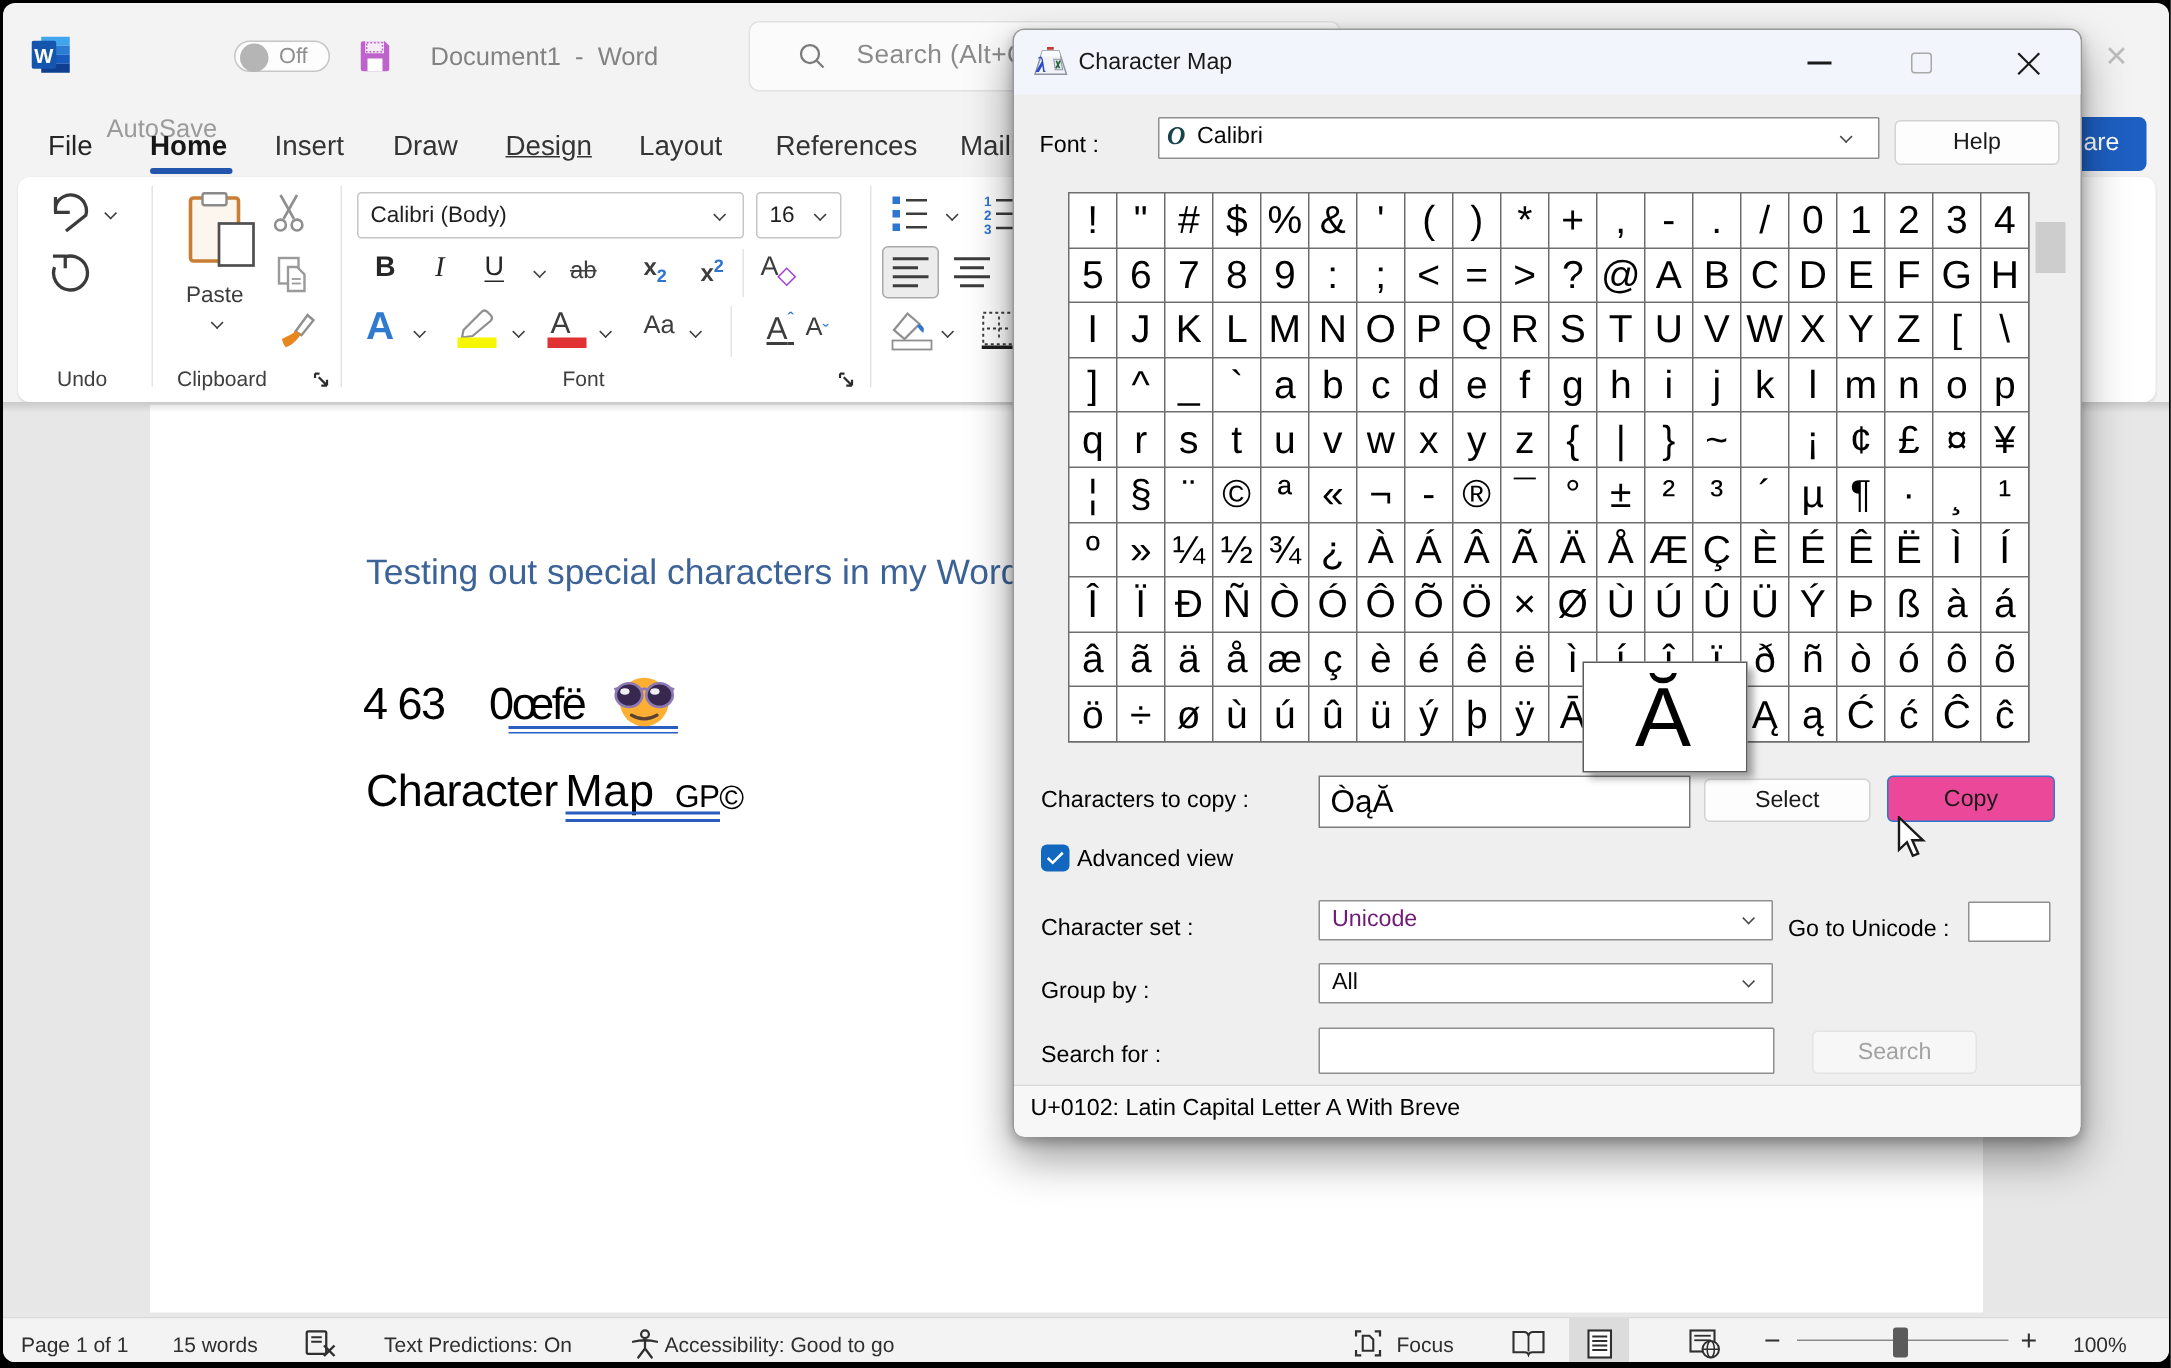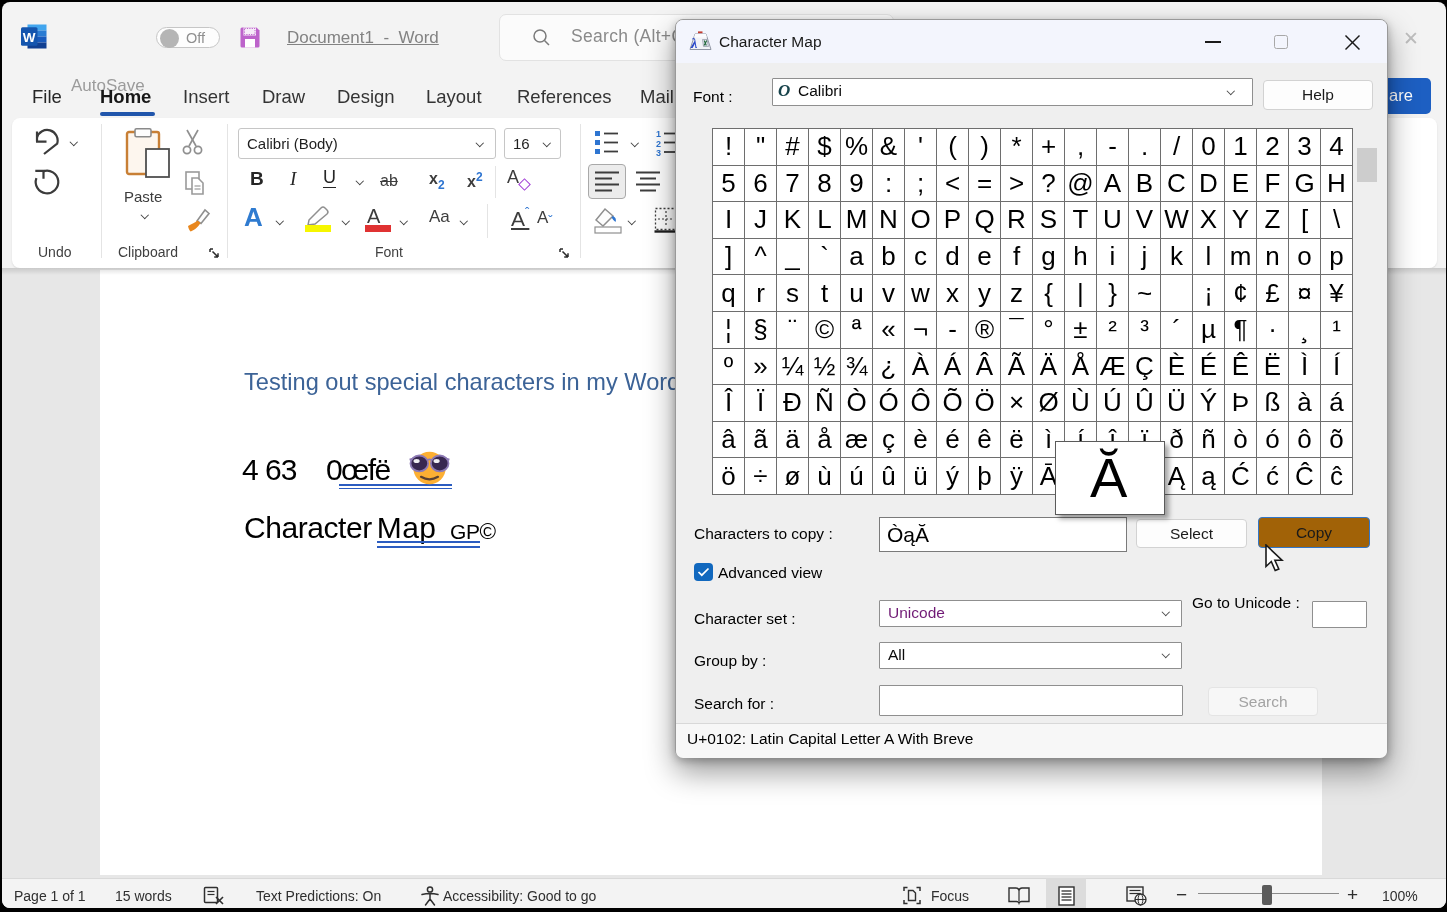--- a/index.html
+++ b/index.html
@@ -40,41 +40,41 @@
   <div class="t" style="left:71px;top:29px;font-size:17px;color:#9b9b9b;margin-top:48px;">AutoSave</div>
   <div class="t" style="left:156px;top:27px;width:64px;height:21px;border:1px solid #c6c6c6;border-radius:11px;background:#fdfdfd;"></div>
   <div class="t" style="left:160px;top:28.5px;width:19px;height:19px;border-radius:50%;background:#b5b5b5;"></div>
   <div class="t" style="left:186px;top:30.5px;font-size:14.5px;color:#8f8f8f;">Off</div>
   <svg class="t" style="left:239px;top:26px" width="22" height="23" viewBox="0 0 22 23">
     <path d="M1.5 3 Q1.5 1.5 3 1.5 L17.5 1.5 L20.5 4.5 L20.5 20 Q20.5 21.5 19 21.5 L3 21.5 Q1.5 21.5 1.5 20 Z" fill="#bd63cb"></path>
     <rect x="4.5" y="1.5" width="12.5" height="8" fill="#f6ecf8"></rect>
     <rect x="5.5" y="2.5" width="10.5" height="6" fill="none" stroke="#bd63cb" stroke-width="1" stroke-dasharray="1.2,1.2"></rect>
     <rect x="6" y="13" width="10" height="8.5" fill="#fff"></rect>
   </svg>
-  <div class="t" style="left:287px;top:29px;font-size:17px;color:#828282;text-decoration:underline;">Document1&nbsp; -&nbsp; Word</div>
+  <div class="t" style="left:287px;top:29px;font-size:17px;color:#828282;">Document1&nbsp; -&nbsp; Word</div>
   <div class="t" style="left:499px;top:14px;width:395px;height:47px;background:#fbfbfb;border:1px solid #e2e2e2;border-radius:7px;"></div>
   <svg class="t" style="left:532px;top:28px" width="19" height="19" viewBox="0 0 19 19">
     <circle cx="8" cy="8" r="6" fill="none" stroke="#7a7a7a" stroke-width="1.5"></circle>
     <line x1="12.5" y1="12.5" x2="17" y2="17" stroke="#7a7a7a" stroke-width="1.5"></line>
   </svg>
   <div class="t" style="left:571px;top:28px;font-size:17.5px;letter-spacing:0.3px;color:#8a8a8a;">Search (Alt+Q)</div>
   <div class="t" style="left:1403px;top:29px;font-size:19px;color:#bdbdbd;">✕</div>
 
   <div class="t" style="left:1383px;top:78px;width:48px;height:36px;background:#1d5fc2;border-radius:0 5px 5px 0;"></div>
   <div class="t" style="left:1389px;top:87px;font-size:16.5px;color:#fff;">are</div>
 
   <div class="t" style="left:1393px;top:118px;width:44px;height:150px;background:#fff;border-radius:8px;"></div>
   <div class="chev" style="left:1411px;top:244px;border-color:#3d3d3d;"></div>
 
   <div class="t" style="left:32px;top:88px;font-size:18.5px;color:#262626;">File</div>
   <div class="t" style="left:100px;top:88px;font-size:18.5px;font-weight:600;color:#171717;">Home</div>
   <div class="t" style="left:100px;top:112px;width:55px;height:3.5px;background:#2156ac;border-radius:2px;"></div>
   <div class="t" style="left:183px;top:88px;font-size:18.5px;color:#343434;">Insert</div>
   <div class="t" style="left:262px;top:88px;font-size:18.5px;color:#343434;">Draw</div>
-  <div class="t" style="left:337px;top:88px;font-size:18.5px;color:#343434;">Design</div>
+  <div class="t" style="left:337px;top:88px;font-size:18.5px;color:#343434;text-decoration:underline;">Design</div>
   <div class="t" style="left:426px;top:88px;font-size:18.5px;color:#343434;">Layout</div>
   <div class="t" style="left:517px;top:88px;font-size:18.5px;color:#343434;">References</div>
   <div class="t" style="left:640px;top:88px;font-size:18.5px;color:#343434;">Mailings</div>
   <div class="ribbon"></div>
 
   <svg class="t" style="left:30px;top:128px" width="30" height="28" viewBox="0 0 30 28">
     <path d="M14 26 L27.2 15.5 A10.5 10.5 0 1 0 7 9.5" fill="none" stroke="#3b3b3b" stroke-width="2.2"></path>
     <path d="M7 3.4 L7 13.6 M6 13.6 L16.5 13.6" fill="none" stroke="#3b3b3b" stroke-width="2.2"></path>
   </svg>
   <div class="chev sm" style="left:71px;top:139px;"></div>
@@ -496,33 +496,33 @@
       <div class="cell">ć</div>
       <div class="cell">Ĉ</div>
       <div class="cell">ĉ</div>
     </div>
   <div class="t" style="left:681px;top:128px;width:20px;height:34px;background:#cdcdcd;"></div>
 
   <div class="dlbl" style="left:18px;top:505px;">Characters to copy :</div>
   <div class="t" style="left:203px;top:497px;width:248px;height:35px;background:#fff;border:1px solid #7a7a7a;"></div>
   <div class="t" style="left:211px;top:504px;font-size:21px;color:#000;">ÒąĂ</div>
   <div class="btn" style="left:460px;top:499px;width:111px;height:29px;line-height:27px;">Select</div>
-  <div class="btn" style="left:582px;top:497px;width:112px;height:31px;line-height:29px;background:#a16207;border:1.4px solid #3276c8;border-radius:4px;">Copy</div>
+  <div class="btn" style="left:582px;top:497px;width:112px;height:31px;line-height:29px;background:#ec4899;border:1.4px solid #3276c8;border-radius:4px;">Copy</div>
 
   <div class="t" style="left:18px;top:543px;width:19px;height:18px;background:#1168be;border-radius:4px;"></div>
   <svg class="t" style="left:21px;top:547px" width="13" height="10" viewBox="0 0 13 10">
     <polyline points="1.5,5 4.8,8.2 11.5,1.5" fill="none" stroke="#fff" stroke-width="1.7"></polyline>
   </svg>
   <div class="dlbl" style="left:42px;top:544px;">Advanced view</div>
 
   <div class="dlbl" style="left:18px;top:590px;">Character set :</div>
   <div class="combo" style="left:203px;top:580px;width:303px;height:27px;"></div>
   <div class="t" style="left:212px;top:585px;font-size:15.5px;color:#701a75;">Unicode</div>
   <div class="chev sm" style="left:487px;top:589px;border-color:#464646;"></div>
-  <div class="dlbl" style="left:516px;top:574px;">Go to Unicode :</div>
+  <div class="dlbl" style="left:516px;top:591px;">Go to Unicode :</div>
   <div class="combo" style="left:636px;top:581px;width:55px;height:27px;"></div>
 
   <div class="dlbl" style="left:18px;top:632px;">Group by :</div>
   <div class="combo" style="left:203px;top:622px;width:303px;height:27px;"></div>
   <div class="t" style="left:212px;top:627px;font-size:15.5px;color:#0a0a0a;">All</div>
   <div class="chev sm" style="left:487px;top:631px;border-color:#464646;"></div>
 
   <div class="dlbl" style="left:18px;top:675px;">Search for :</div>
   <div class="combo" style="left:203px;top:665px;width:304px;height:31px;"></div>
   <div class="btn" style="left:532px;top:667px;width:110px;height:29px;line-height:27px;background:#f7f7f7;border-color:#e4e4e4;color:#a3a3a3;">Search</div>

